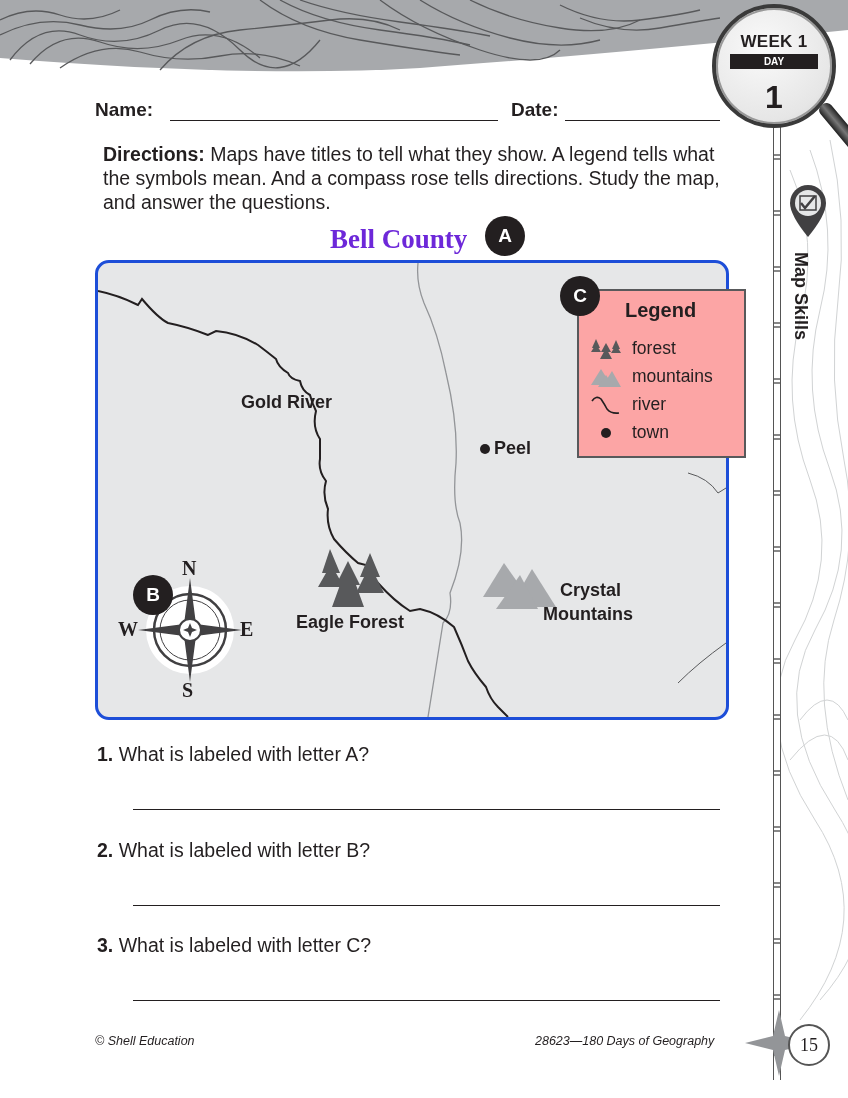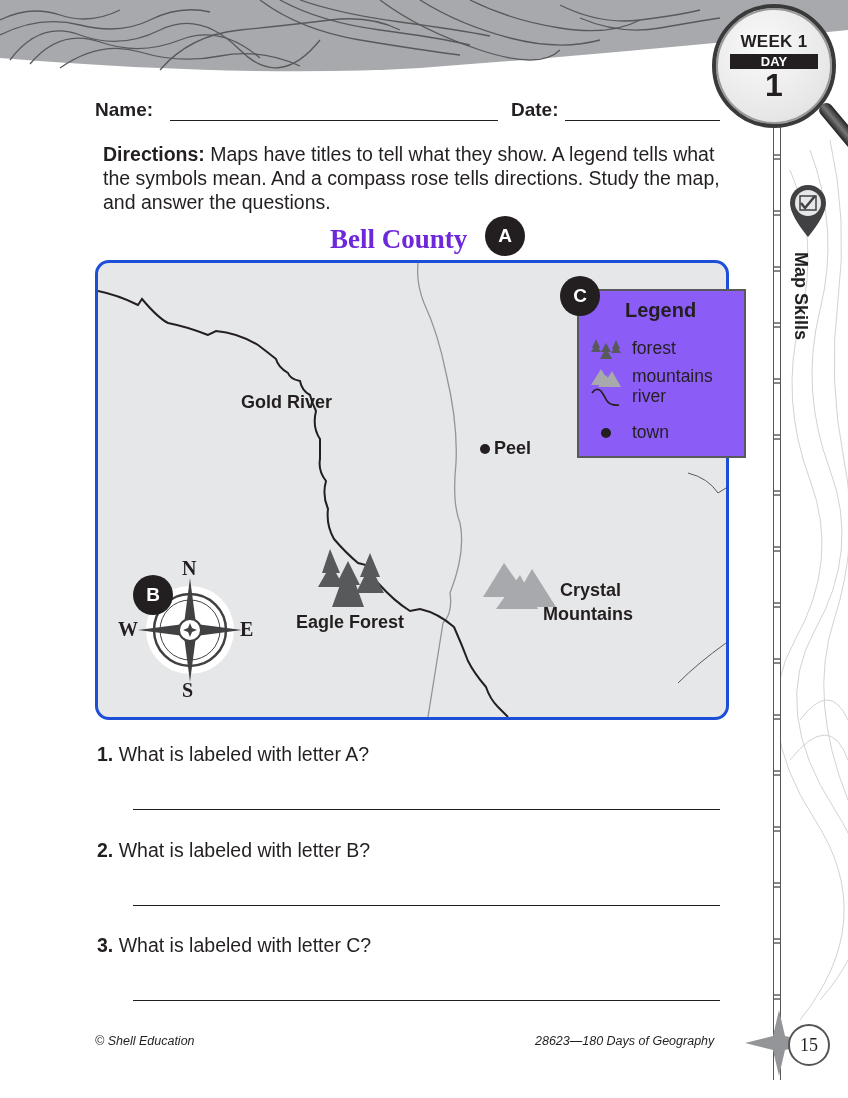--- a/index.html
+++ b/index.html
@@ -7,33 +7,33 @@
   .abs{position:absolute;}
   
   #topo{left:0;top:0;width:848px;height:80px;}
   
   #right-strip{left:770px;top:120px;width:78px;height:978px;}
   .ruler{left:773px;top:120px;width:6px;height:960px;border-left:1px solid #555;border-right:1px solid #555;background:repeating-linear-gradient(to bottom,#fff 0 34px,#888 34px 36px,#fff 36px 38px,#888 38px 40px,#fff 40px 56px);}
   
   #badge{left:712px;top:4px;width:116px;height:116px;border-radius:50%;background:radial-gradient(circle at 40% 35%,#fafafa 0%,#e6e6e6 70%,#cfcfcf 100%);border:4px solid #3a3a3a;box-shadow:0 0 0 2px #999 inset;text-align:center;}
   #badge-handle{left:815px;top:105px;width:14px;height:70px;background:linear-gradient(90deg,#222,#777,#222);border-radius:6px;transform:rotate(-40deg);transform-origin:top center;}
   .wk{font-weight:bold;font-size:17px;margin-top:24px;color:#231f20;letter-spacing:.3px;}
-  .day{background:#231f20;color:#fff;font-weight:bold;font-size:13px;line-height:15px;margin:2px 14px 0 14px;}
+  .day{background:#231f20;color:#fff;font-weight:bold;font-size:10px;line-height:15px;margin:2px 14px 12px 14px;}
   .daynum{font-weight:bold;font-size:32px;line-height:32px;}
   
   .label-b{font-weight:bold;font-size:19px;}
   .blank{border-bottom:1.5px solid #231f20;height:20px;}
   #directions{left:95px;top:142px;width:640px;font-size:19.5px;line-height:24px;color:#231f20;margin-left:8px;}
   #directions b{font-weight:bold;}
   #map-title{left:330px;top:224px;font-family:"Liberation Serif",serif;font-weight:bold;font-size:27px;color:#6d28d9;}
   .letter{width:40px;height:40px;border-radius:50%;background:#231f20;color:#fff;font-weight:bold;font-size:19px;text-align:center;line-height:40px;}
   #map{left:95px;top:260px;width:628px;height:454px;background:#e6e7e8;border:3px solid #1d4ed8;border-radius:14px;overflow:hidden;}
   #map svg{position:absolute;left:0;top:0;}
   .maplabel{position:absolute;font-weight:bold;font-size:18px;color:#231f20;line-height:23px;}
-  #legend{left:577px;top:289px;width:165px;height:165px;background:#8b5cf6;border:2.5px solid #58595b;}
+  #legend{left:577px;top:289px;width:165px;height:165px;background:#fca5a5;border:2.5px solid #58595b;}
   .leg-title{position:absolute;left:46px;top:8px;font-weight:bold;font-size:20px;}
   .leg-row{position:absolute;left:0;width:165px;height:26px;}
   .leg-row span.t{position:absolute;left:53px;top:0;font-size:17.5px;line-height:22px;}
   .leg-row svg{position:absolute;left:12px;top:0;}
   .q{position:absolute;left:97px;font-size:19.5px;line-height:24px;}
   .q b{font-weight:bold;}
   .answer-line{position:absolute;left:133px;width:587px;border-bottom:1.5px solid #231f20;height:1px;}
   #footer-left{left:95px;top:1034px;font-style:italic;font-size:12.5px;}
   #footer-right{left:535px;top:1034px;font-style:italic;font-size:12.5px;}
   #page-num{left:788px;top:1024px;width:38px;height:38px;border-radius:50%;border:2px solid #555;background:#fff;text-align:center;line-height:38px;font-family:"Liberation Serif",serif;font-size:18px;}
@@ -160,21 +160,21 @@
   <div class="leg-row" style="top:74px;">
     <svg width="30" height="24" viewBox="0 0 30 24">
         <g fill="#a7a9ac">
           <path d="M10 4 L0 20 L20 20 Z"></path>
           <path d="M21 6 L11 22 L30 22 Z"></path>
           <path d="M15 10 L7 22 L23 22 Z"></path>
         </g>
       </svg>
     <span class="t">mountains</span>
   </div>
-  <div class="leg-row" style="top:94px;">
+  <div class="leg-row" style="top:102px;">
     <svg width="30" height="24" viewBox="0 0 30 24">
         <path d="M1 8 Q5 2 10 6 Q14 12 16 16 Q20 21 28 20" fill="none" stroke="#231f20" stroke-width="1.6"></path>
       </svg>
     <span class="t">river</span>
   </div>
   <div class="leg-row" style="top:130px;padding-left:32px;">
     <svg width="30" height="24" viewBox="0 0 30 24">
         <circle cx="15" cy="12" r="5" fill="#231f20"></circle>
       </svg>
     <span class="t">town</span>

